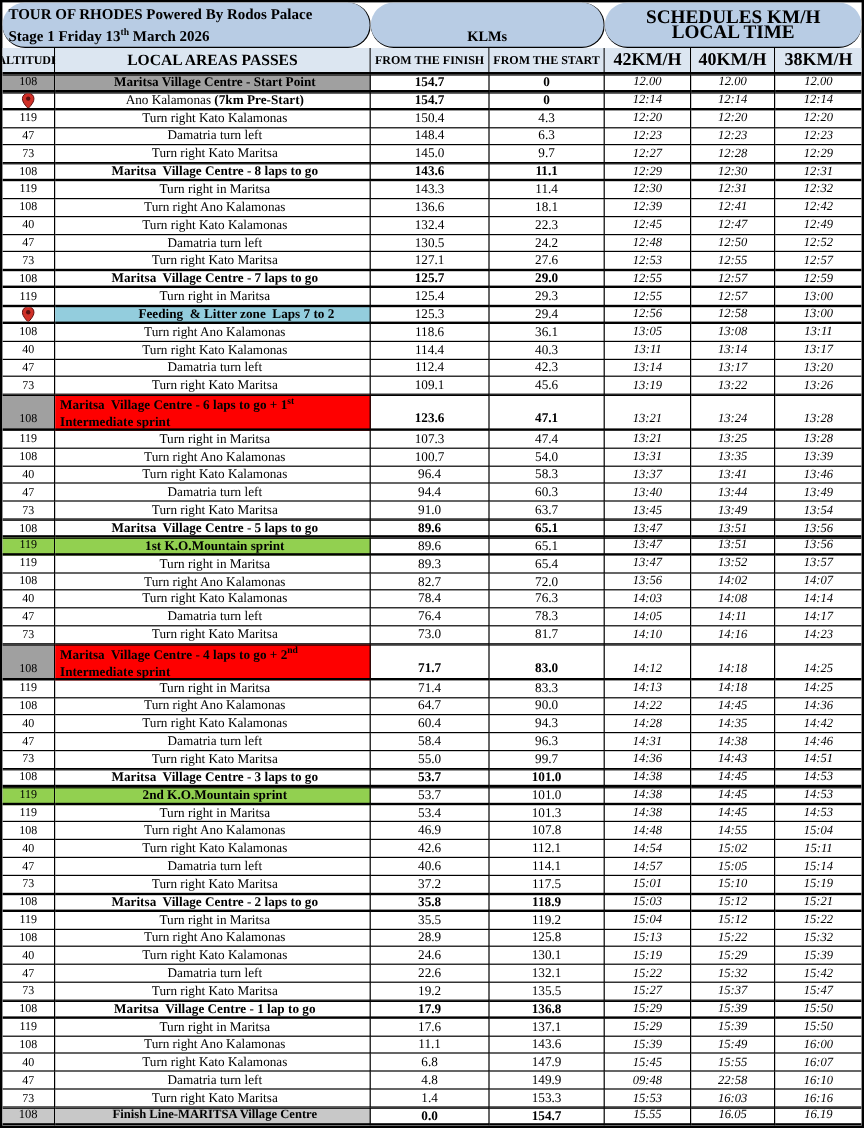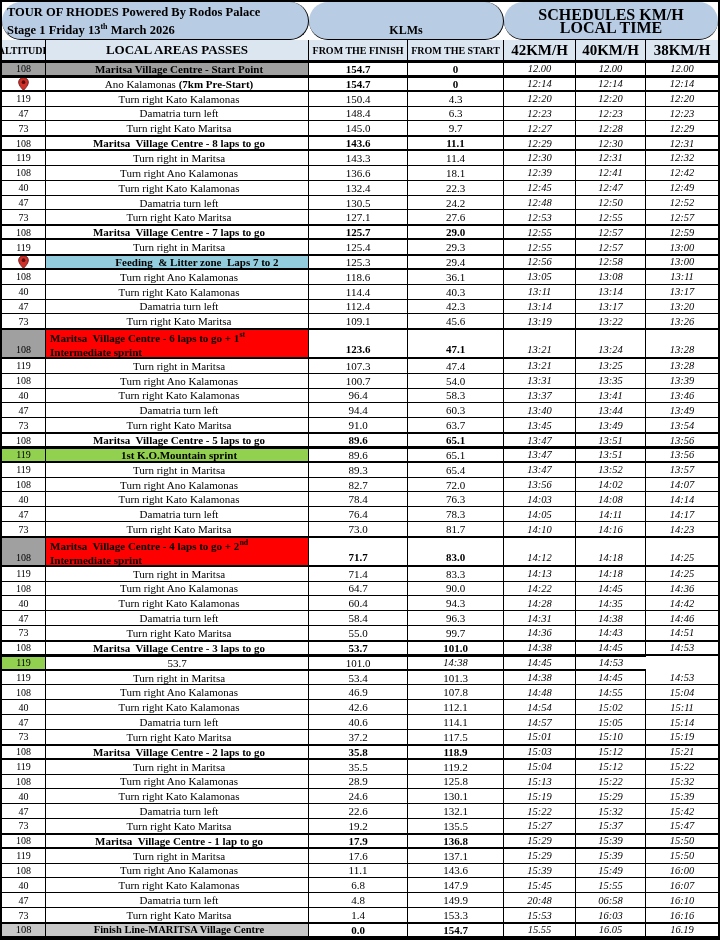--- a/index.html
+++ b/index.html
@@ -437,20 +437,21 @@
         <div class="cell c-alt">108</div>
         <div class="cell c-name"><span>Maritsa  Village Centre - 3 laps to go</span></div>
         <div class="cell c-num">53.7</div>
         <div class="cell c-num">101.0</div>
         <div class="cell c-time">14:38</div>
         <div class="cell c-time">14:45</div>
         <div class="cell c-time">14:53</div>
       </div>
       <div class="row green em">
         <div class="cell c-alt">119</div>
+        <div class="cell c-name"><span>2nd K.O.Mountain sprint</span></div>
         <div class="cell c-num">53.7</div>
         <div class="cell c-num">101.0</div>
         <div class="cell c-time">14:38</div>
         <div class="cell c-time">14:45</div>
         <div class="cell c-time">14:53</div>
       </div>
       <div class="row normal">
         <div class="cell c-alt">119</div>
         <div class="cell c-name"><span>Turn right in Maritsa</span></div>
         <div class="cell c-num">53.4</div>
@@ -583,22 +584,22 @@
         <div class="cell c-num">147.9</div>
         <div class="cell c-time">15:45</div>
         <div class="cell c-time">15:55</div>
         <div class="cell c-time">16:07</div>
       </div>
       <div class="row normal">
         <div class="cell c-alt">47</div>
         <div class="cell c-name"><span>Damatria turn left</span></div>
         <div class="cell c-num">4.8</div>
         <div class="cell c-num">149.9</div>
-        <div class="cell c-time">20:48</div>
-        <div class="cell c-time">06:58</div>
+        <div class="cell c-time">09:48</div>
+        <div class="cell c-time">22:58</div>
         <div class="cell c-time">16:10</div>
       </div>
       <div class="row normal">
         <div class="cell c-alt">73</div>
         <div class="cell c-name"><span>Turn right Kato Maritsa</span></div>
         <div class="cell c-num">1.4</div>
         <div class="cell c-num">153.3</div>
         <div class="cell c-time">15:53</div>
         <div class="cell c-time">16:03</div>
         <div class="cell c-time">16:16</div>

